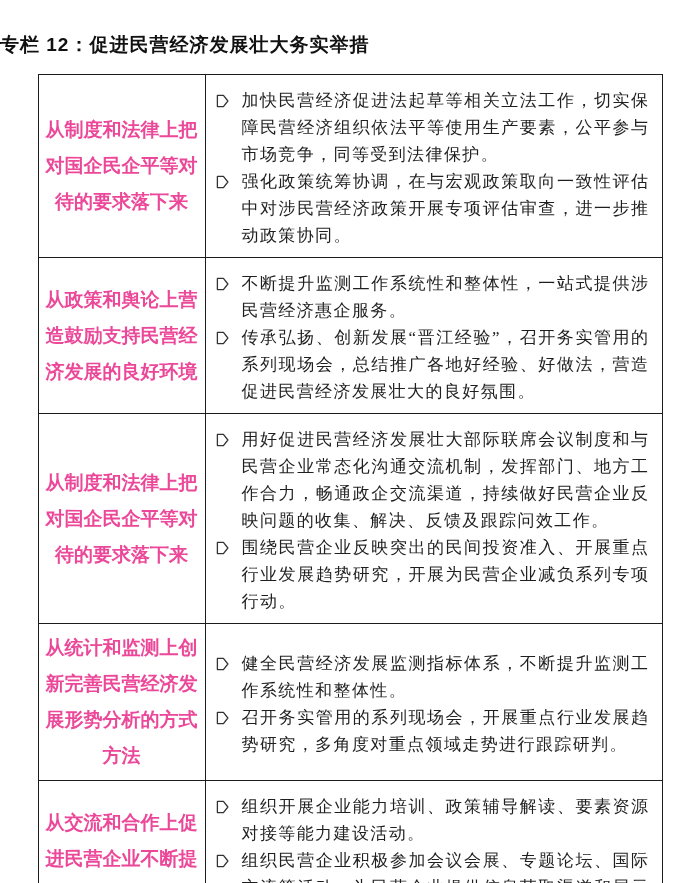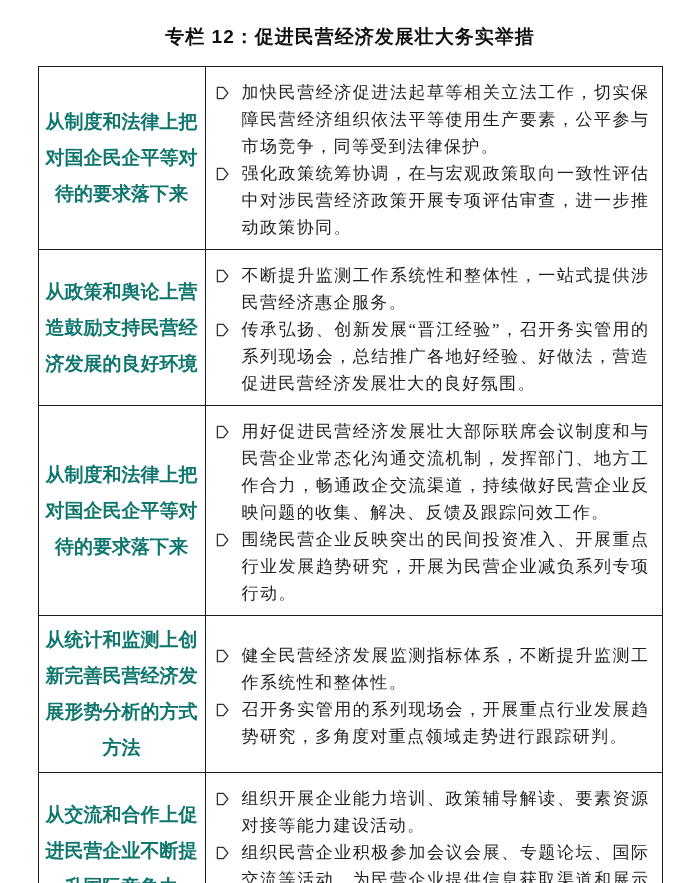--- a/index.html
+++ b/index.html
@@ -13,26 +13,26 @@
     color: #1c1c1c;
     font-family: "Liberation Sans", sans-serif;
     overflow: hidden;
   }
   .page {
     width: 700px;
     height: 883px;
     background: #ffffff;
   }
   .title {
-    text-align: center;
+    text-align: left;
     font-size: 19px;
     font-weight: bold;
     letter-spacing: 1px;
     margin: 0;
-    padding: 24px 0 16px 0;
+    padding: 32px 0 16px 0;
     font-family: "Liberation Sans", sans-serif;
     color: #111111;
   }
   table.measures {
     width: 625px;
     margin: 0 auto;
     border-collapse: collapse;
     table-layout: fixed;
   }
   table.measures td {
@@ -40,21 +40,21 @@
     vertical-align: middle;
   }
   td.label-cell {
     width: 160px;
     text-align: center;
     font-weight: bold;
     font-size: 19px;
     line-height: 36px;
     padding: 6px 3px;
     font-family: "Liberation Sans", sans-serif;
-    color: #0f766e;
+    color: #ec4899;
   }
   td.content-cell {
     padding: 12px 12px 8px 6px;
     font-family: "Liberation Serif", serif;
     font-size: 17px;
     line-height: 27px;
     color: #1f1f1f;
   }
   tr.row-1 { height: 175px; }
   tr.row-2 { height: 145px; }

